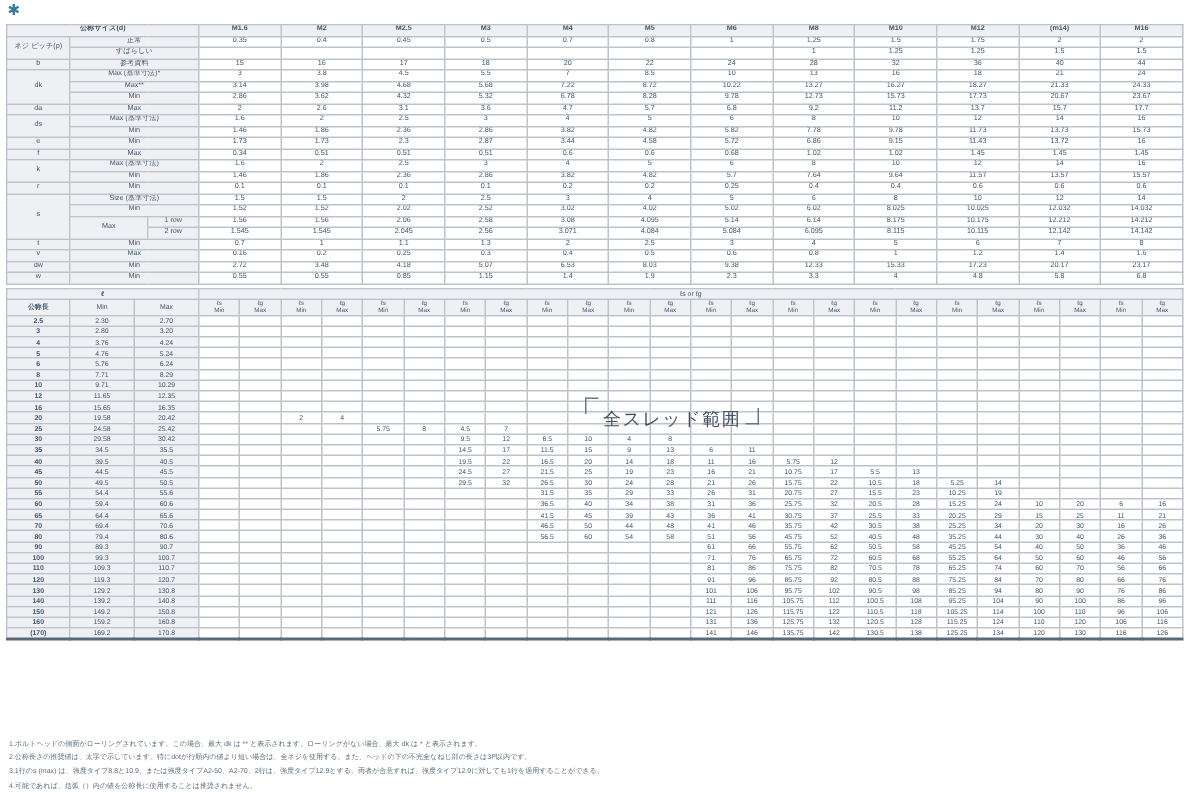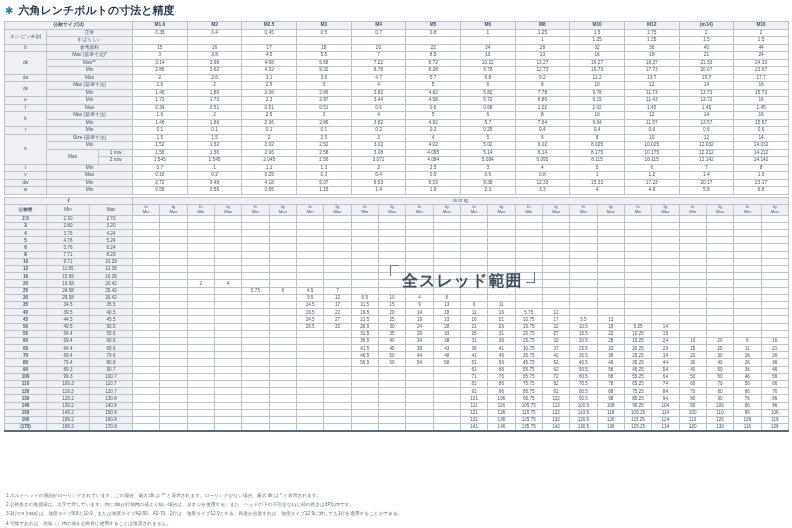--- a/index.html
+++ b/index.html
@@ -11,32 +11,31 @@
 .lab{background:#eef0f3;white-space:normal}
 .val{background:#fff}
 .size{font-weight:bold}
 #t2wrap{margin-top:2px}
 #t2 td{font-size:4.6px;height:7.2px}
 #t2 td.hdr2{height:11px}
 #t2 .len{font-weight:bold;background:#eef0f3}
 #t2 .mm{background:#eef0f3}
 #t2{border-bottom:2px solid #5a6a78}
 .two div{line-height:1.15;font-size:4.2px}
-.thread-note{position:absolute;left:390px;top:262px;display:flex;align-items:flex-start;gap:3px;color:#3f505f;font-weight:bold;font-size:16px;z-index:5}
+.thread-note{position:absolute;left:390px;top:262px;display:flex;align-items:flex-start;gap:3px;color:#3f505f;font-weight:normal;font-size:12px;z-index:5}
 .ca{width:9px;height:11px;border-left:1.5px solid #6a7886;border-top:1.5px solid #6a7886;margin-top:3px}
 .cb{width:9px;height:11px;border-right:1.5px solid #6a7886;border-bottom:1.5px solid #6a7886;margin-top:10px}
 .tn-text{margin-top:9px;letter-spacing:1px}
 .foot{position:absolute;left:6px;top:491px;right:4px;font-size:4.7px;line-height:9.2px;color:#5d6d7c}
 </style>
 </head>
 <body>
 
 <div class="title">
   <span class="bullet">✱</span>
-  <span>六角レンチボルトの寸法と精度</span>
 </div>
 
 <table id="t1">
   <colgroup>
     <col style="width:42px">
       <col style="width:52px">
       <col style="width:34px">
     <col span="12" style="width:54.66px">
   </colgroup>
   <tbody>

